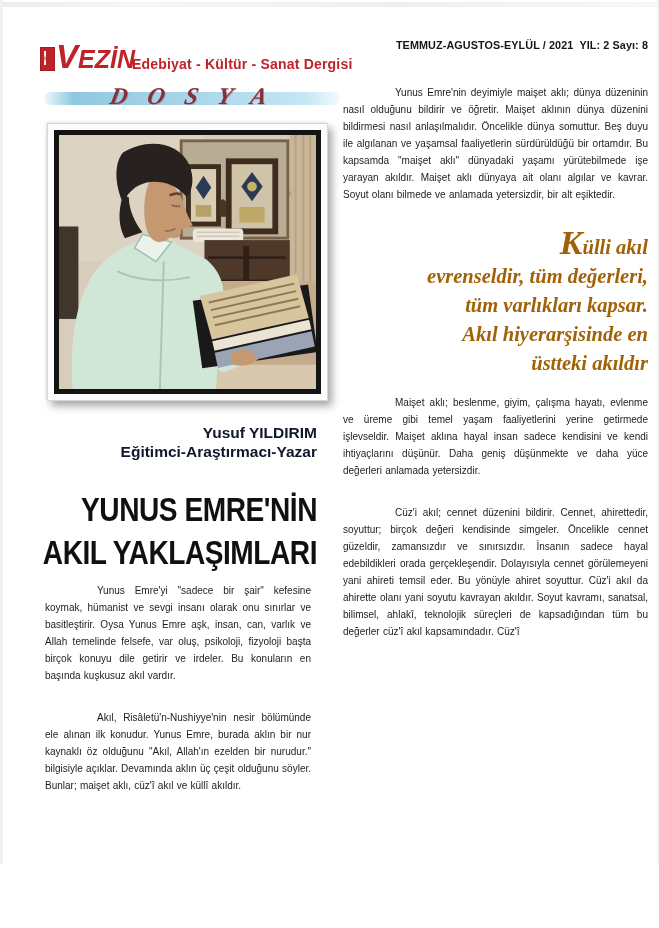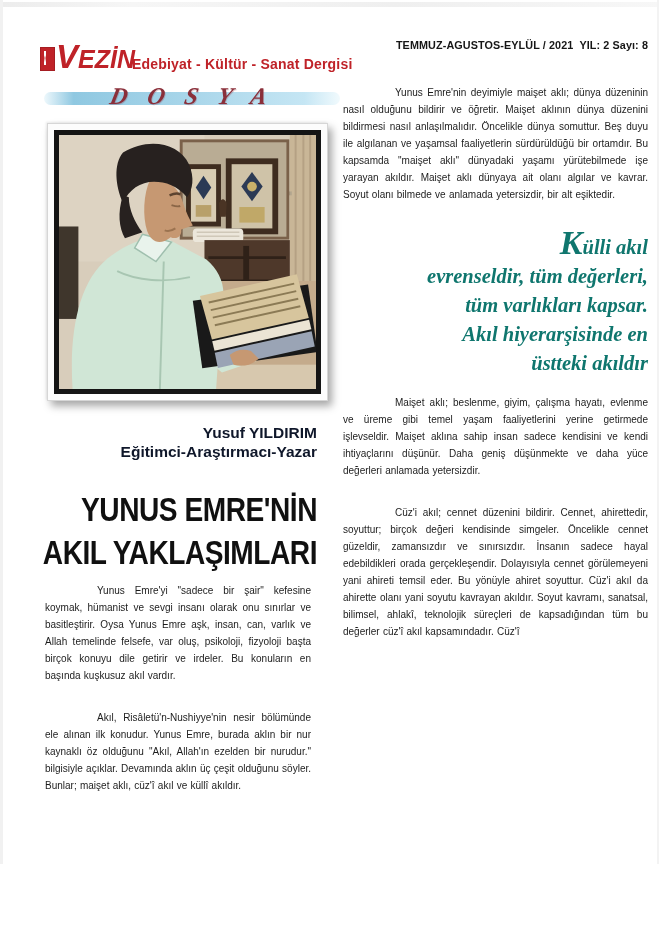--- a/index.html
+++ b/index.html
@@ -86,21 +86,21 @@
   
   .col-left{position:absolute;left:45px;top:582px;width:266px;}
   .col-right{position:absolute;left:343px;top:84px;width:305px;}
   .body-par{
     font-size:10px;line-height:17px;text-align:justify;text-indent:52px;
     margin:0 0 25px 0;color:#1c1c1c;word-spacing:.5px;
   }
   .pull-quote{
     margin:13px 0 16px 0;text-align:right;
     font-family:"Liberation Serif",serif;font-weight:bold;font-style:italic;
-    font-size:20.5px;line-height:29px;color:#0f766e;
+    font-size:20.5px;line-height:29px;color:#a16207;
   }
   .quote-rest{white-space:pre-line;}
   .quote-initial{font-size:34px;line-height:29px;}
 
   
   .page-circle{
     position:absolute;left:304px;top:868px;width:57px;height:57px;border-radius:50%;
     background:#3a6292;color:#ffffff;display:flex;align-items:center;justify-content:center;
     font-size:17px;font-weight:bold;
     box-shadow:0 2px 4px rgba(0,0,0,.15);
@@ -211,20 +211,20 @@
 
   <div class="col-right">
     <p class="body-par">Yunus Emre'nin deyimiyle maişet aklı; dünya düzeninin nasıl olduğunu bildirir ve öğretir. Maişet aklının dünya düzenini bildirmesi nasıl anlaşılmalıdır. Öncelikle dünya somuttur. Beş duyu ile algılanan ve yaşamsal faaliyetlerin sürdürüldüğü bir ortamdır. Bu kapsamda "maişet aklı" dünyadaki yaşamı yürütebilmede işe yarayan akıldır. Maişet aklı dünyaya ait olanı algılar ve kavrar. Soyut olanı bilmede ve anlamada yetersizdir, bir alt eşiktedir.</p>
     <div class="pull-quote">
       <span class="quote-initial">K</span><span class="quote-rest">ülli akıl
 evrenseldir, tüm değerleri,
 tüm varlıkları kapsar.
 Akıl hiyerarşisinde en
 üstteki akıldır</span>
     </div>
-    <p class="body-par">Maişet aklı; beslenme, giyim, çalışma hayatı, evlenme ve üreme gibi temel yaşam faaliyetlerini yerine getirmede işlevseldir. Maişet aklına sahip insan sadece kendisini ve kendi ihtiyaçlarını düşünür. Daha geniş düşünmekte ve daha yüce değerleri anlamada yetersizdir.</p>
+    <p class="body-par">Maişet aklı; beslenme, giyim, çalışma hayatı, evlenme ve üreme gibi temel yaşam faaliyetlerini yerine getirmede işlevseldir. Maişet aklına hayal insan sadece kendisini ve kendi ihtiyaçlarını düşünür. Daha geniş düşünmekte ve daha yüce değerleri anlamada yetersizdir.</p>
     <p class="body-par">Cüz'i akıl; cennet düzenini bildirir. Cennet, ahirettedir, soyuttur; birçok değeri kendisinde simgeler. Öncelikle cennet güzeldir, zamansızdır ve sınırsızdır. İnsanın sadece hayal edebildikleri orada gerçekleşendir. Dolayısıyla cennet görülemeyeni yani ahireti temsil eder. Bu yönüyle ahiret soyuttur. Cüz'i akıl da ahirette olanı yani soyutu kavrayan akıldır. Soyut kavramı, sanatsal, bilimsel, ahlakî, teknolojik süreçleri de kapsadığından tüm bu değerler cüz'î akıl kapsamındadır. Cüz'î</p>
   </div>
 
   <div class="page-circle">
     <span>8</span>
   </div>
 </div>
 
 </body></html>

